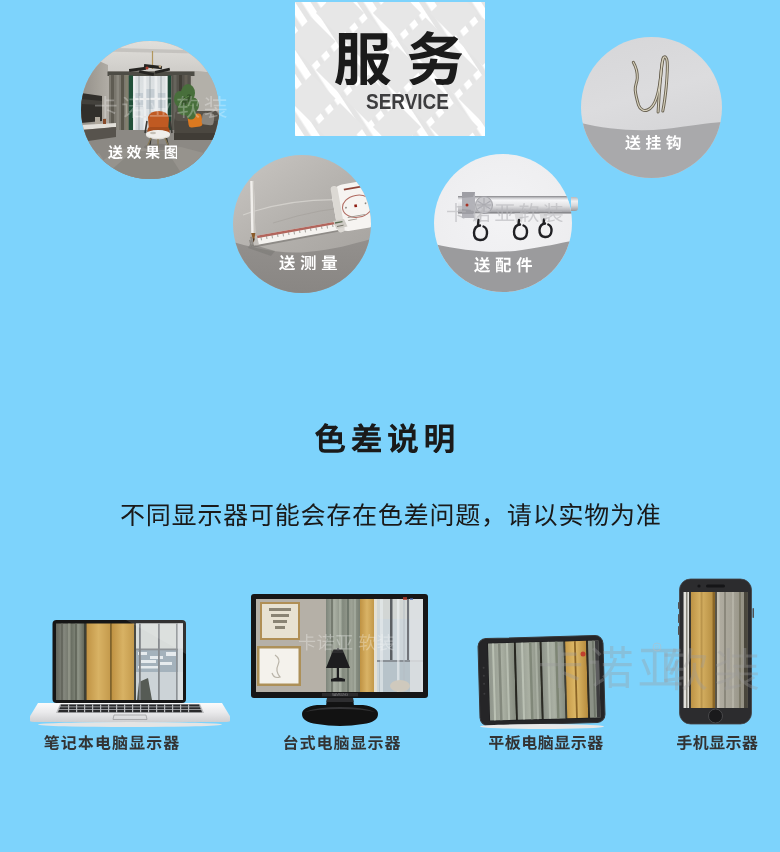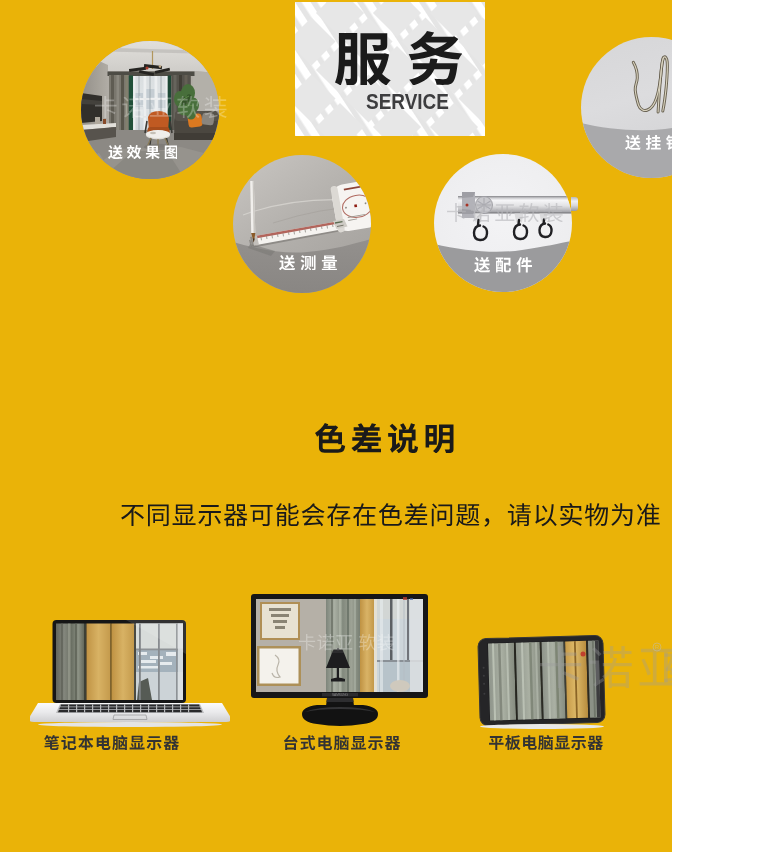--- a/index.html
+++ b/index.html
@@ -1,16 +1,16 @@
 <!DOCTYPE html>
 <html><head><meta charset="utf-8">
 <style>
 html,body{margin:0;padding:0;background:#fff;width:780px;height:852px;
 font-family:"Liberation Sans",sans-serif;}
-#page{position:relative;width:672px;height:852px;overflow:hidden;background:#eab308;}
+#page{position:relative;width:780px;height:852px;overflow:hidden;background:#7dd3fc;}
 .circ{position:absolute;border-radius:50%;overflow:hidden;}
 svg{display:block;}
 </style></head><body>
 <div id="page">
 
 <div style="position:absolute;left:295px;top:2px;width:190px;height:134px;">
 <svg width="190" height="134">
 <defs>
 <pattern id="str" width="13" height="13" patternUnits="userSpaceOnUse" patternTransform="rotate(-33)">
  <rect width="13" height="13" fill="#ffffff" fill-opacity="0"></rect>

